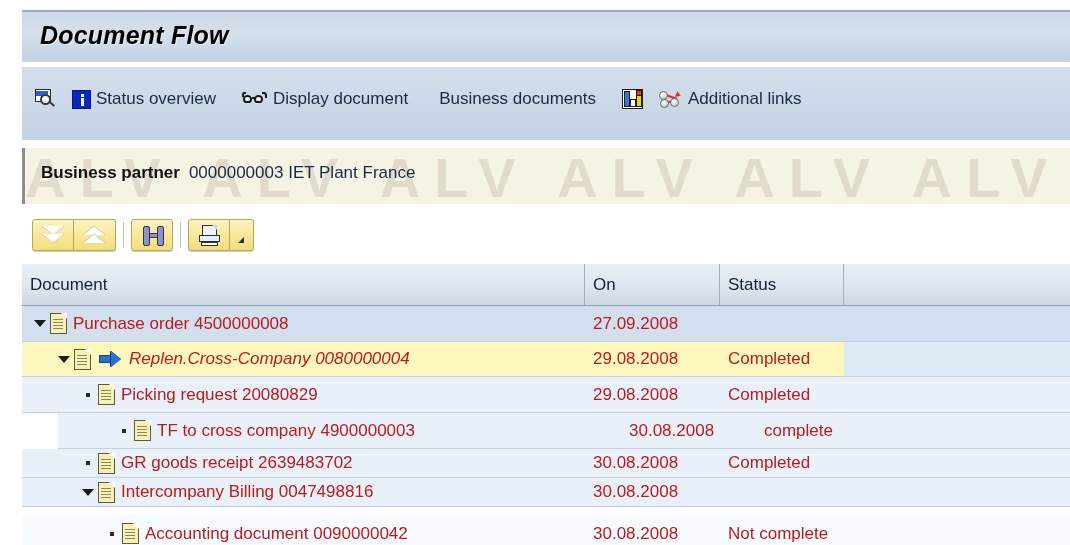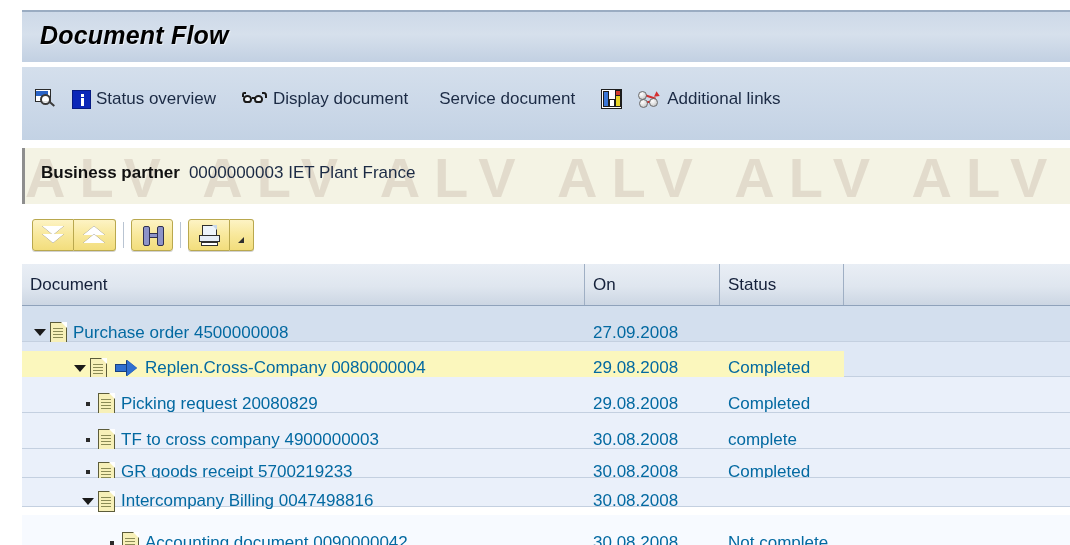--- a/index.html
+++ b/index.html
@@ -387,24 +387,24 @@
   .th-status { left: 698px; width: 124px; }
   .th-blank  { left: 822px; width: 226px; border-right: none; }
 
   .trow {
     position: relative;
     box-sizing: border-box;
     border-bottom: 1px solid #c4d0e0;
   }
   .trow .cell {
     position: absolute;
-    top: 9px;
+    top: 0;
     height: 100%;
     font-size: 17px;
-    color: #0369a1;
+    color: #b91c1c;
     display: flex;
     align-items: center;
     box-sizing: border-box;
     white-space: nowrap;
   }
   .c-doc    { left: 0px;   width: 563px; }
   .c-on     { left: 563px; width: 135px; padding-left: 8px; }
   .c-status { left: 698px; width: 124px; padding-left: 8px; }
   .c-blank  { left: 822px; width: 226px; }
 
@@ -508,21 +508,21 @@
           <span class="bridge"></span>
           <span class="gl gl-r"></span>
           <span class="temple"></span>
         </span>
         <span class="fn-label">Display document</span>
       </div>
 
       <div class="fn-gap"></div>
 
       <div class="fn-item">
-        <span class="fn-label">Service document</span>
+        <span class="fn-label">Business documents</span>
       </div>
 
       <div class="fn-gap"></div>
 
       <div class="fn-item">
         <span class="icon ico-barchart">
           <span class="b b1"></span>
             <span class="b b2"></span>
           <span class="b b3"></span>
             <span class="b b4"></span>
@@ -628,21 +628,21 @@
           <div class="cell c-on">
             <span>27.09.2008</span>
           </div>
           <div class="cell c-status">
             <span></span>
           </div>
           <div class="cell c-blank"></div>
         </div>
         <div class="trow" style="height: 35px; background: rgb(223, 232, 245);">
           <div class="cell c-doc highlight">
-            <div class="tree-inner" style="padding-left: 48px;">
+            <div class="tree-inner" style="padding-left: 32px; font-style: italic;">
               <span class="twisty-slot">
                 <span class="twisty"></span>
               </span>
               <span class="icon ico-doc">
                 <span class="sheet"></span>
                 <span class="lines"></span>
                 <span class="fold"></span>
               </span>
               <span class="icon ico-arrow-right" style="margin-left: 8px;">
                 <span class="shaft"></span>
@@ -674,21 +674,21 @@
             </div>
           </div>
           <div class="cell c-on">
             <span>29.08.2008</span>
           </div>
           <div class="cell c-status">
             <span>Completed</span>
           </div>
           <div class="cell c-blank"></div>
         </div>
-        <div class="trow" style="height: 36px; background: rgb(234, 240, 250);">
+        <div class="trow" style="height: 36px; background: rgb(234, 240, 250); margin-left: 36px;">
           <div class="cell c-doc">
             <div class="tree-inner" style="padding-left: 56px;">
               <span class="twisty-slot">
                 <span class="bullet"></span>
               </span>
               <span class="icon ico-doc">
                 <span class="sheet"></span>
                 <span class="lines"></span>
                 <span class="fold"></span>
               </span>
@@ -707,21 +707,21 @@
           <div class="cell c-doc">
             <div class="tree-inner" style="padding-left: 56px;">
               <span class="twisty-slot">
                 <span class="bullet"></span>
               </span>
               <span class="icon ico-doc">
                 <span class="sheet"></span>
                 <span class="lines"></span>
                 <span class="fold"></span>
               </span>
-              <span class="row-text">GR goods receipt 5700219233</span>
+              <span class="row-text">GR goods receipt 2639483702</span>
             </div>
           </div>
           <div class="cell c-on">
             <span>30.08.2008</span>
           </div>
           <div class="cell c-status">
             <span>Completed</span>
           </div>
           <div class="cell c-blank"></div>
         </div>

